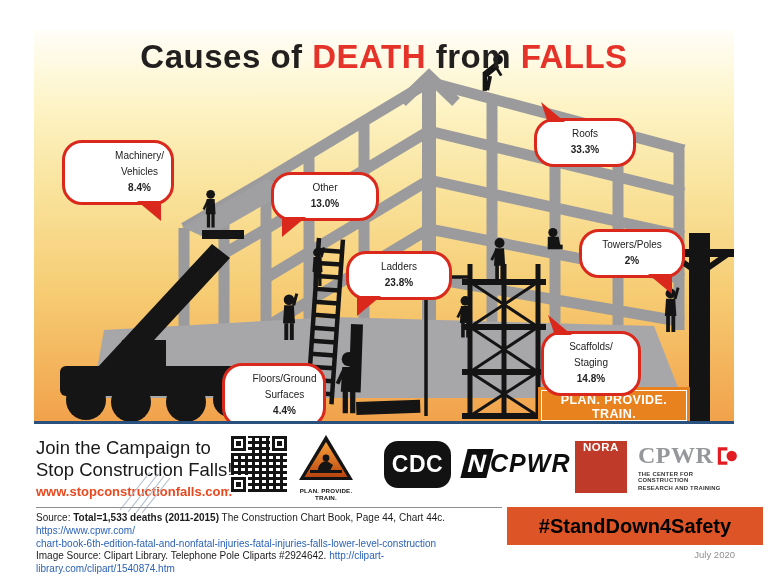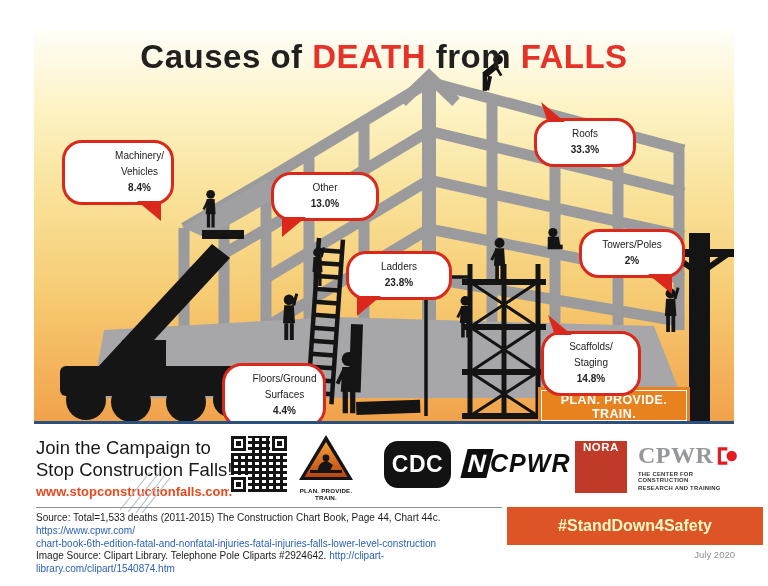--- a/index.html
+++ b/index.html
@@ -70,25 +70,25 @@
   .nora-logo span { color:#fff; font-weight:800; font-size:11.5px; letter-spacing:.5px; margin-bottom:3px; }
   .cpwr-logo { position:absolute; left:638px; top:442px; width:100px; }
   .cpwr-row { display:flex; align-items:center; }
   .cpwr-word { font-family:"Liberation Serif","DejaVu Serif",serif; font-weight:700; font-size:24px;
     color:#95979a; letter-spacing:.5px; }
   .cpwr-mark { margin-left:4px; }
   .cpwr-sub { font-size:5.9px; font-weight:700; color:#333; letter-spacing:.25px; margin-top:2px; }
 
   .source { position:absolute; left:36px; top:507px; width:466px; border-top:1px solid #8f8f8f;
     padding-top:4px; font-size:10px; line-height:12.8px; color:#1c1c1c; }
-  .source .b { font-weight:400; }
+  .source .b { font-weight:700; }
   .source .link { color:#2b62b8; }
 
   .banner { position:absolute; left:507px; top:507px; width:256px; height:38px; background:#dd5426;
-    color:#fef9c3; font-weight:800; font-size:16px; text-align:center; line-height:38px; }
+    color:#000000; font-weight:800; font-size:20px; text-align:center; line-height:38px; }
   .date { position:absolute; left:507px; top:549px; width:256px; text-align:right; padding-right:28px;
     font-size:9.5px; color:#8f8f8f; }
 </style>
 </head>
 <body>
 
 <div id="poster">
 
   <div class="illustration">
 

